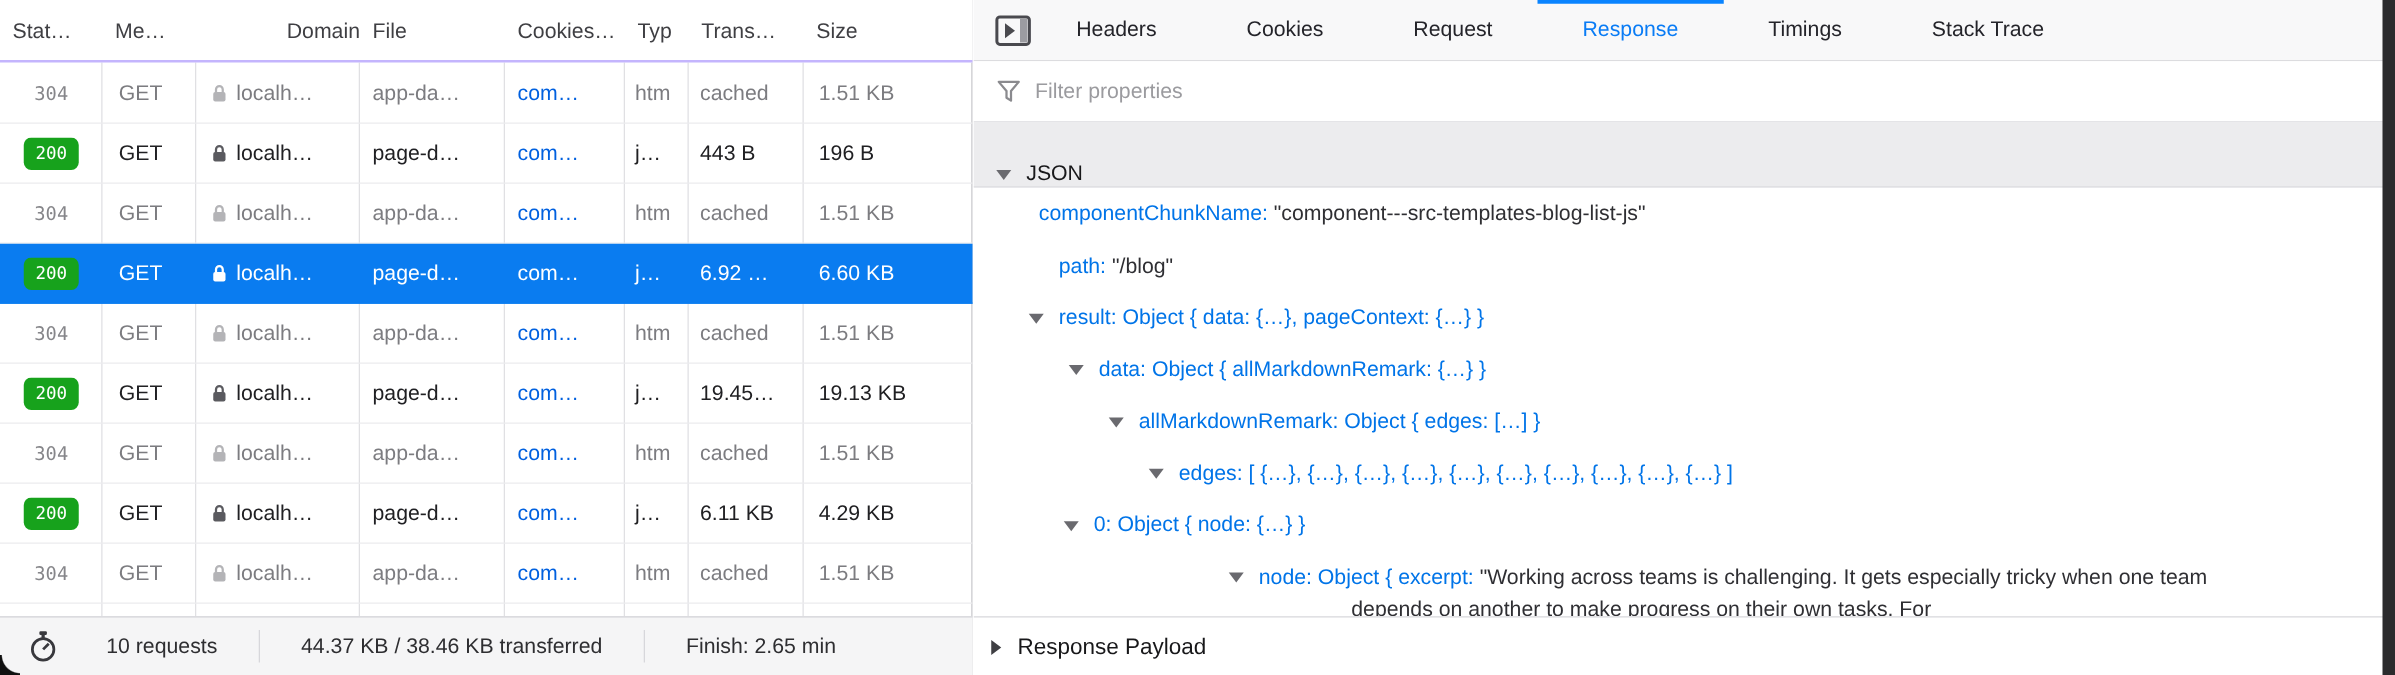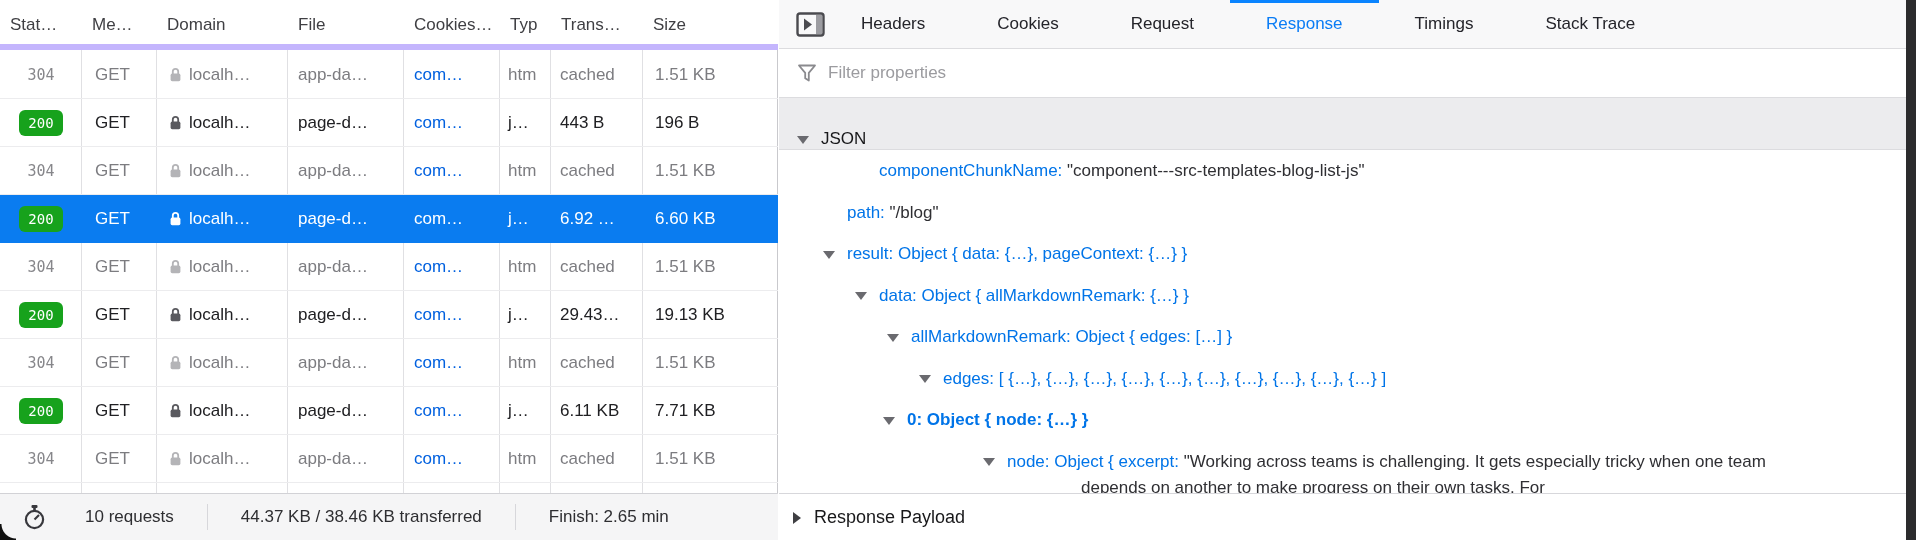--- a/index.html
+++ b/index.html
@@ -3,21 +3,21 @@
 <meta charset="utf-8">
 <style>
   html,body{margin:0;padding:0;}
   body{
     width:1916px;height:540px;position:relative;overflow:hidden;
     background:#ffffff;font-family:"Liberation Sans",sans-serif;
     -webkit-font-smoothing:antialiased;
   }
   
   .left-pane{position:absolute;left:0;top:0;width:778px;height:540px;background:#fff;border-right:1px solid #c9c9cd;box-sizing:border-box;}
-  .net-header{position:absolute;left:0;top:0;width:778px;height:50px;border-bottom:6px solid #c4b5fd;box-sizing:border-box;display:flex;background:#fff;z-index:3;}
+  .net-header{position:absolute;left:0;top:0;width:778px;height:50px;border-bottom:2px solid #c4b5fd;box-sizing:border-box;display:flex;background:#fff;z-index:3;}
   .net-header .hcell{height:50px;line-height:50px;font-size:17px;color:#3f3f43;padding-left:10px;box-sizing:border-box;overflow:hidden;white-space:nowrap;flex:none;}
   .col-divider{position:absolute;top:0;width:1px;background:#e0e0e3;z-index:1;}
   .net-rows{position:absolute;left:0;top:51px;width:778px;z-index:2;}
   .net-row{height:48px;display:flex;align-items:center;border-bottom:1px solid #ececee;box-sizing:border-box;font-size:17px;color:#202023;background:transparent;}
   .net-row .cell{flex:none;overflow:hidden;white-space:nowrap;box-sizing:border-box;display:flex;align-items:center;}
   .net-row.dim{color:#7c7c80;}
   .net-row.dim .initiator{color:#0060df;}
   .net-row .initiator{color:#0060df;}
   .net-row.selected{background:#0a7cf0;color:#ffffff;border-bottom-color:#0a7cf0;}
   .net-row.selected .initiator{color:#ffffff;}
@@ -67,21 +67,21 @@
   
   .right-strip{position:absolute;right:0;top:0;width:10px;height:540px;background:#2b2b2d;z-index:8;}
 </style>
 </head>
 <body>
 
 <div class="left-pane">
   <div class="net-header" id="netHeader">
       <div class="hcell" style="width: 82px;">Stat…</div>
       <div class="hcell" style="width: 75px;">Me…</div>
-      <div class="hcell" style="width: 131px;">Domain</div>
+      <div class="hcell" style="width: 131px; text-align: right;">Domain</div>
       <div class="hcell" style="width: 116px;">File</div>
       <div class="hcell" style="width: 96px;">Cookies…</div>
       <div class="hcell" style="width: 51px;">Typ</div>
       <div class="hcell" style="width: 92px;">Trans…</div>
       <div class="hcell" style="width: 135px;">Size</div>
     </div>
   <div id="colDividers">
       <div class="col-divider" style="left: 81px; height: 493px;"></div>
       <div class="col-divider" style="left: 156px; height: 493px;"></div>
       <div class="col-divider" style="left: 287px; height: 493px;"></div>
@@ -258,21 +258,21 @@
         <div class="cell c-file">
           <span>page-d…</span>
         </div>
         <div class="cell c-initiator">
           <span class="initiator">com…</span>
         </div>
         <div class="cell c-type">
           <span>j…</span>
         </div>
         <div class="cell c-transferred">
-          <span>29.43…</span>
+          <span>19.45…</span>
         </div>
         <div class="cell c-size">
           <span>19.13 KB</span>
         </div>
       </div>
       <div class="net-row dim">
         <div class="cell c-status">
           <span class="status-code">304</span>
         </div>
         <div class="cell c-method">
@@ -321,21 +321,21 @@
         <div class="cell c-initiator">
           <span class="initiator">com…</span>
         </div>
         <div class="cell c-type">
           <span>j…</span>
         </div>
         <div class="cell c-transferred">
           <span>6.11 KB</span>
         </div>
         <div class="cell c-size">
-          <span>7.71 KB</span>
+          <span>4.29 KB</span>
         </div>
       </div>
       <div class="net-row dim">
         <div class="cell c-status">
           <span class="status-code">304</span>
         </div>
         <div class="cell c-method">
           <span>GET</span>
         </div>
         <div class="cell c-domain">
@@ -408,27 +408,27 @@
     </span>
     <input class="filter-input" value="" placeholder="Filter properties" style="">
   </div>
 
   <div class="json-bar">
     <span class="tw"><span class="tri-down"></span></span>
     <span>JSON</span>
   </div>
 
   <div class="tree" id="jsonTree">
-      <div class="tree-row" style="padding-left: 100px;"><span class="key">componentChunkName: </span><span class="val">"component---src-templates-blog-list-js"</span></div>
+      <div class="tree-row" style="padding-left: 52px;"><span class="key">componentChunkName: </span><span class="val">"component---src-templates-blog-list-js"</span></div>
       <div class="tree-row" style="padding-left: 68px;"><span class="key">path: </span><span class="val">"/blog"</span></div>
       <div class="tree-row" style="padding-left: 44px;"><span class="arrow"><span class="tri-down" style="border-top-color:#6a6a6f"></span></span><span class="key">result: </span><span class="preview">Object { data: {…}, pageContext: {…} }</span></div>
       <div class="tree-row" style="padding-left: 76px;"><span class="arrow"><span class="tri-down" style="border-top-color:#6a6a6f"></span></span><span class="key">data: </span><span class="preview">Object { allMarkdownRemark: {…} }</span></div>
       <div class="tree-row" style="padding-left: 108px;"><span class="arrow"><span class="tri-down" style="border-top-color:#6a6a6f"></span></span><span class="key">allMarkdownRemark: </span><span class="preview">Object { edges: […] }</span></div>
       <div class="tree-row" style="padding-left: 140px;"><span class="arrow"><span class="tri-down" style="border-top-color:#6a6a6f"></span></span><span class="key">edges: </span><span class="preview">[ {…}, {…}, {…}, {…}, {…}, {…}, {…}, {…}, {…}, {…} ]</span></div>
-      <div class="tree-row" style="padding-left: 104px; font-weight: bold;"><span class="arrow"><span class="tri-down" style="border-top-color:#6a6a6f"></span></span><span class="key">0: </span><span class="preview">Object { node: {…} }</span></div>
+      <div class="tree-row" style="padding-left: 72px;"><span class="arrow"><span class="tri-down" style="border-top-color:#6a6a6f"></span></span><span class="key">0: </span><span class="preview">Object { node: {…} }</span></div>
       <div class="tree-row wrap-row" style="padding-left: 302px; text-indent: -98px; padding-right: 150px;"><span class="arrow"><span class="tri-down" style="border-top-color:#6a6a6f"></span></span><span class="key">node: </span><span class="preview">Object { excerpt: </span><span class="val">"Working across teams is challenging. It gets especially tricky when one team depends on another to make progress on their own tasks. For</span></div>
     </div>
 
   <div class="payload-bar">
     <span class="tw"><span class="tri-right"></span></span>
     <span>Response Payload</span>
   </div>
 </div>
 
 <div class="right-strip"></div>

